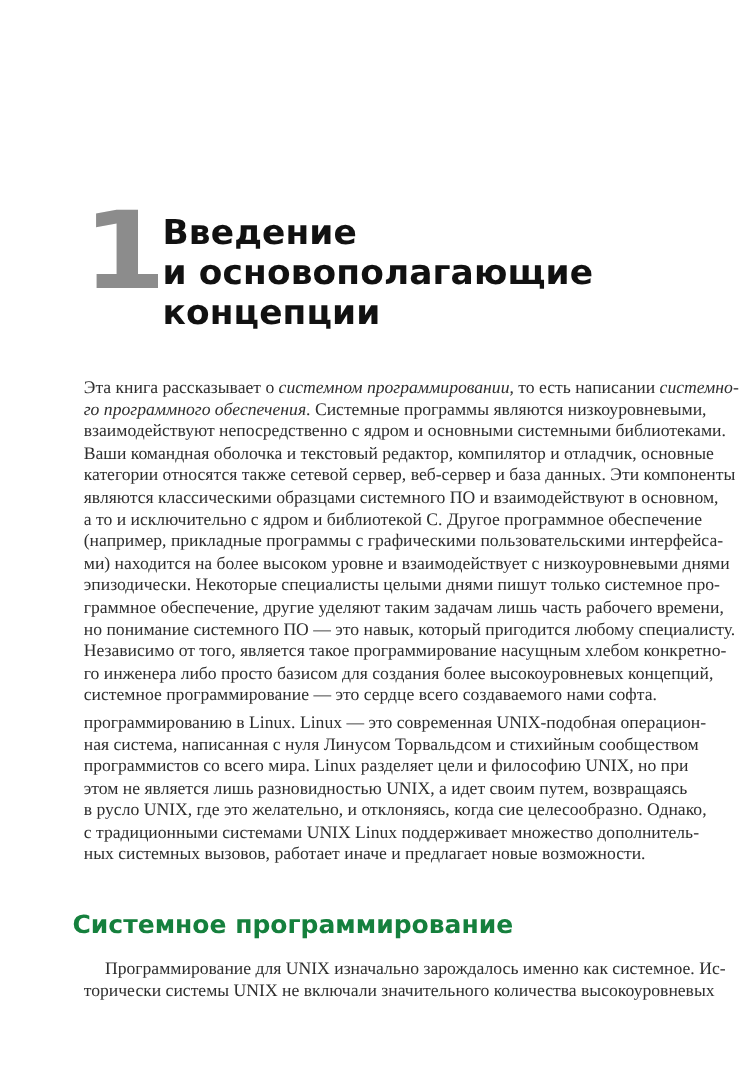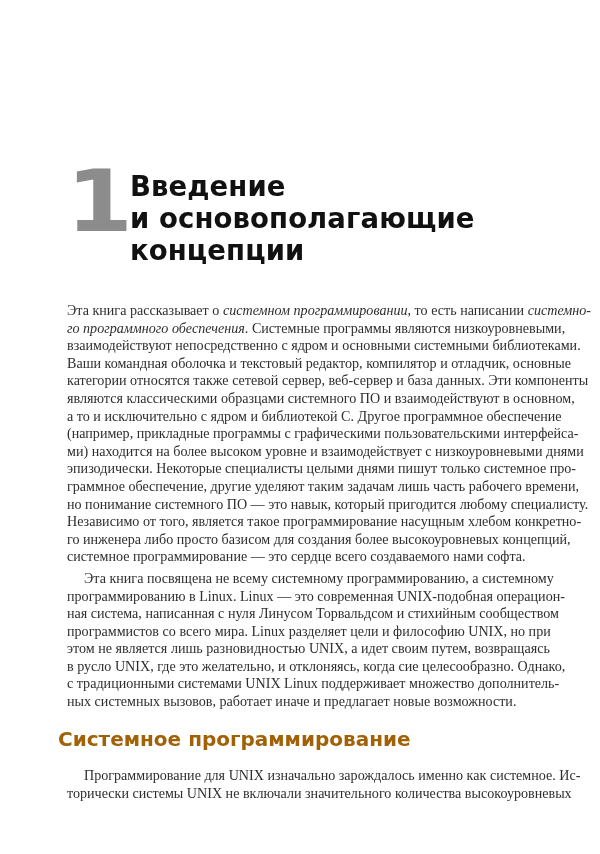--- a/index.html
+++ b/index.html
@@ -4,21 +4,21 @@
 <style>
   html, body { margin:0; padding:0; }
   body { width:600px; height:854px; background:#ffffff; position:relative; overflow:hidden; color:#2a2a2a; }
   .chapter-num { position:absolute; left:66px; top:158px; font-family:"DejaVu Sans", sans-serif; font-weight:bold; font-size:86px; line-height:86px; color:#8c8c8c; transform:scaleX(1.12); transform-origin:left top; }
   .chapter-title { position:absolute; left:130px; top:170px; font-family:"DejaVu Sans", sans-serif; font-weight:bold; font-size:27.5px; line-height:32px; color:#111; letter-spacing:0.1px; }
   .chapter-title div { white-space:nowrap; }
   .body-text { position:absolute; left:63px; width:477px; font-family:"Liberation Serif", serif; font-size:14.1px; line-height:17.6px; color:#2e2e2e; text-align:justify; }
   .para { margin:4px; }
   .line { display:block; text-align:justify; text-align-last:justify; white-space:nowrap; }
   .line.last { text-align-last:left; }
-  .section-heading { position:absolute; left:58px; top:727px; font-family:"DejaVu Sans", sans-serif; font-weight:bold; font-size:20px; color:#a16207; white-space:nowrap; }
+  .section-heading { position:absolute; left:58px; top:727px; font-family:"DejaVu Sans", sans-serif; font-weight:bold; font-size:20px; color:#15803d; white-space:nowrap; }
   em { font-style:italic; }
 </style>
 </head>
 <body>
 
 <div class="chapter-num">1</div>
 <div class="chapter-title">
   <div>Введение</div>
   <div>и основополагающие</div>
   <div>концепции</div>
@@ -36,21 +36,20 @@
     <span class="line">(например, прикладные программы с графическими пользовательскими интерфейса-</span>
     <span class="line">ми) находится на более высоком уровне и взаимодействует с низкоуровневыми днями</span>
     <span class="line">эпизодически. Некоторые специалисты целыми днями пишут только системное про-</span>
     <span class="line">граммное обеспечение, другие уделяют таким задачам лишь часть рабочего времени,</span>
     <span class="line">но понимание системного ПО — это навык, который пригодится любому специалисту.</span>
     <span class="line">Независимо от того, является такое программирование насущным хлебом конкретно-</span>
     <span class="line">го инженера либо просто базисом для создания более высокоуровневых концепций,</span>
     <span class="line last">системное программирование — это сердце всего создаваемого нами софта.</span>
   </p>
   <p class="para">
-    <span class="line" style="padding-left:17px;">Эта книга посвящена не всему системному программированию, а системному</span>
     <span class="line">программированию в Linux. Linux — это современная UNIX-подобная операцион-</span>
     <span class="line">ная система, написанная с нуля Линусом Торвальдсом и стихийным сообществом</span>
     <span class="line">программистов со всего мира. Linux разделяет цели и философию UNIX, но при</span>
     <span class="line">этом не является лишь разновидностью UNIX, а идет своим путем, возвращаясь</span>
     <span class="line">в русло UNIX, где это желательно, и отклоняясь, когда сие целесообразно. Однако,</span>
     <span class="line">с традиционными системами UNIX Linux поддерживает множество дополнитель-</span>
     <span class="line last">ных системных вызовов, работает иначе и предлагает новые возможности.</span>
   </p>
 </div>
 

